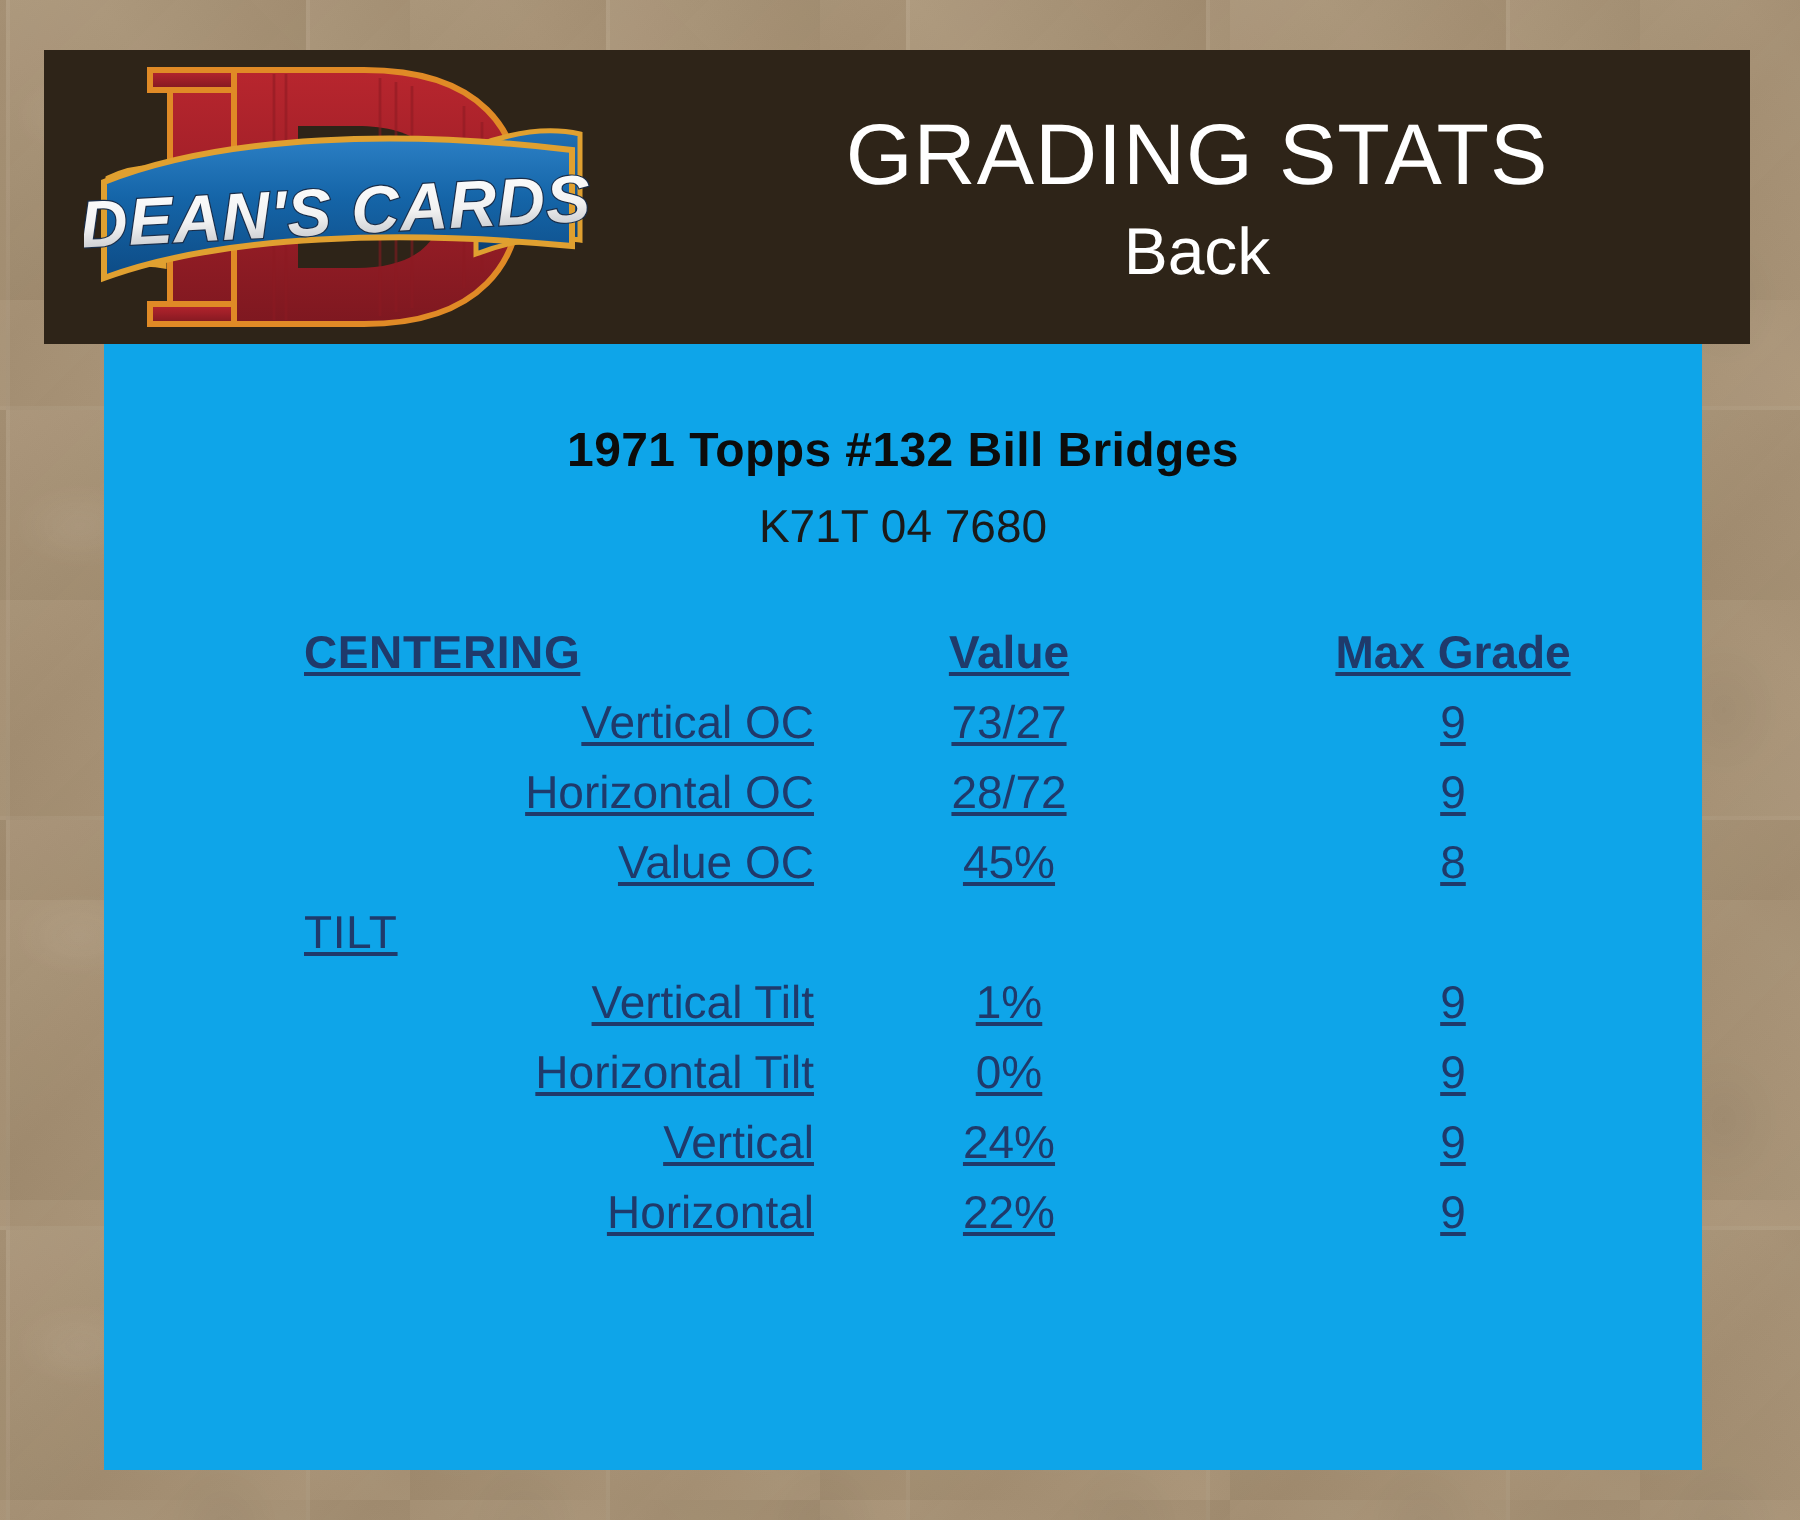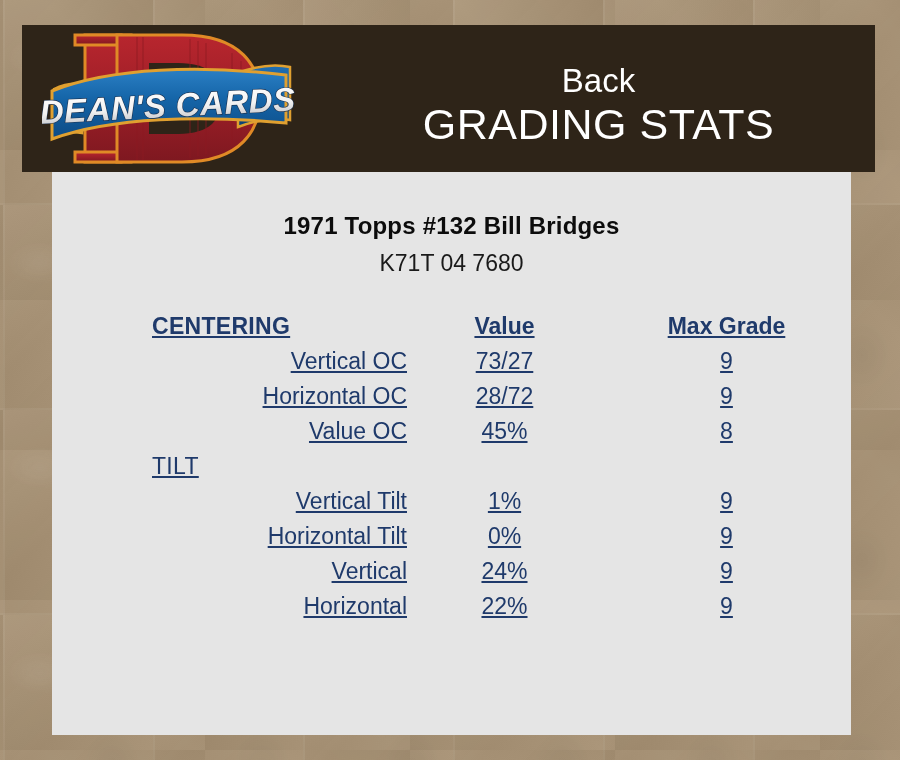--- a/index.html
+++ b/index.html
@@ -94,21 +94,21 @@
     margin-top: 4px;
   }
 
   
   #panel {
     position: absolute;
     left: 52px;
     top: 172px;
     width: 799px;
     height: 563px;
-    background: #e5e5e5;
+    background: #0ea5e9;
   }
 
   #card-title {
     text-align: center;
     color: #0c0c0c;
     font-size: 24px;
     font-weight: bold;
     margin-top: 40px;
     letter-spacing: 0.2px;
   }
@@ -224,22 +224,22 @@
 
         <path d="M 12 62 C 20 58 30 56 40 57 L 40 106 C 30 104 20 106 12 110 Z" fill="url(#ribbontail)" stroke="#e0a030" stroke-width="2.5"></path>
 
         <path d="M 10 64 C 70 40 160 38 244 48 L 244 96 C 160 88 70 90 10 112 Z" fill="url(#ribbonblue)" stroke="#e0a030" stroke-width="3"></path>
 
         <text x="126" y="90" text-anchor="middle" font-family="&quot;Liberation Sans&quot;, sans-serif" font-size="33" font-weight="bold" font-style="italic" fill="url(#wtext)" stroke="#1a2e4a" stroke-width="1.2" paint-order="stroke fill" letter-spacing="0.5" transform="rotate(-3 126 86)">DEAN'S CARDS</text>
       </svg>
     </div>
 
     <div id="header-titles">
+      <div id="header-title">GRADING STATS</div>
       <div id="header-subtitle">Back</div>
-      <div id="header-title">GRADING STATS</div>
     </div>
   </div>
 
   <div id="panel">
 
     <div id="card-title">1971 Topps #132 Bill Bridges</div>
     <div id="card-code">K71T 04 7680</div>
 
     <table id="stats">
       <colgroup>

